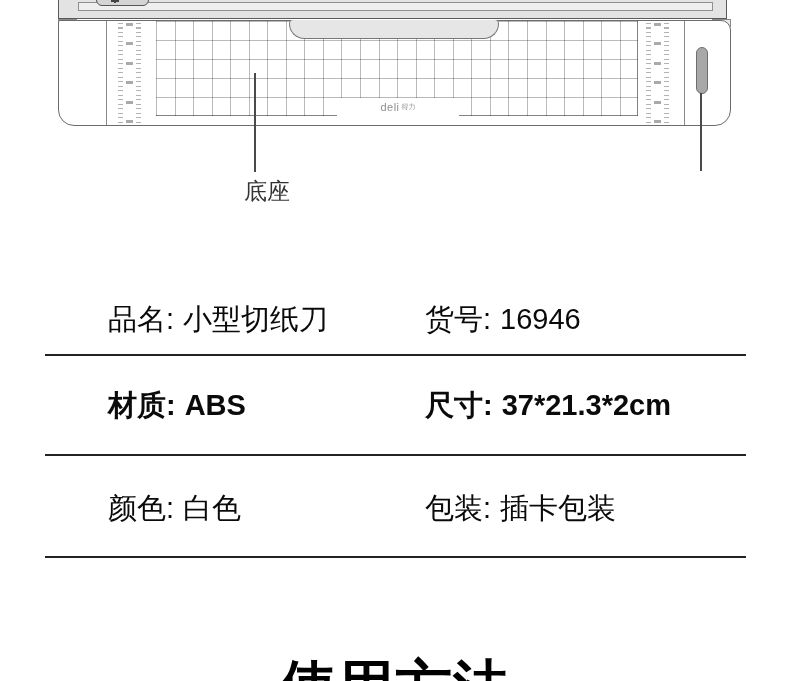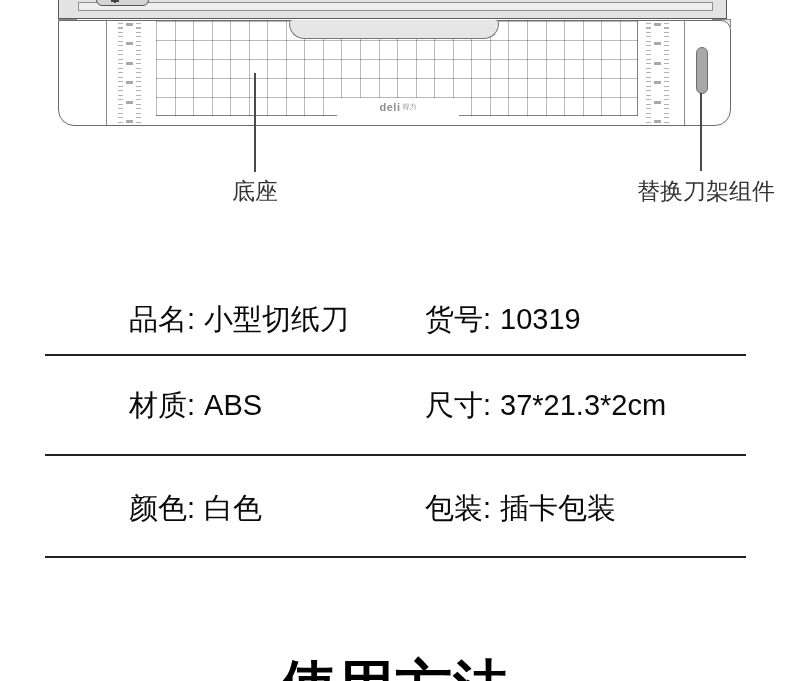--- a/index.html
+++ b/index.html
@@ -53,48 +53,48 @@
       repeating-linear-gradient(to right,rgba(0,0,0,.27) 0 1px,transparent 1px 18.55px),
       repeating-linear-gradient(to bottom,rgba(0,0,0,.27) 0 1px,transparent 1px 19px);
     border-right:1px solid rgba(0,0,0,.3);
     border-bottom:1px solid rgba(0,0,0,.3);
     box-sizing:border-box;
   }
   .logo-patch{
     position:absolute;left:278px;top:77px;width:122px;height:18px;background:#fff;
     display:flex;align-items:center;justify-content:center;z-index:2;
   }
-  .logo-latin{font-size:11px;font-weight:bold;color:#8f8f8f;letter-spacing:.5px;}
+  .logo-latin{font-size:11px;font-weight:normal;color:#8f8f8f;letter-spacing:.5px;}
   .logo-cjk{font-size:7px;color:#8f8f8f;margin-left:2px;}
   .guide-tab{
     position:absolute;left:230px;top:-1px;width:210px;height:19px;
     background:#e6e6e6;border:1px solid #777;border-top:none;
     border-radius:4px 4px 16px 16px;box-sizing:border-box;z-index:2;
   }
   .pill{
     position:absolute;left:637px;top:26px;width:12px;height:47px;
     background:#a8a8a8;border:1px solid #6f6f6f;border-radius:7px;box-sizing:border-box;
   }
   .leader{position:absolute;width:1.5px;background:#4a4a4a;}
   .leader-1{left:254px;top:73px;height:99px;}
   .leader-2{left:700px;top:93px;height:78px;}
   .callout{position:absolute;top:176px;font-size:23px;color:#333;white-space:nowrap;}
-  .callout-1{left:205px;width:100px;text-align:center;}
+  .callout-1{left:217px;width:100px;text-align:center;}
   .callout-2{left:637px;}
   
   .divider{position:absolute;left:45px;width:701px;height:2px;background:#222;}
   .divider-1{top:354px;}
   .divider-2{top:454px;}
   .divider-3{top:556px;}
   .spec-row{position:absolute;left:45px;width:700px;height:32px;font-size:29px;line-height:32px;color:#0a0a0a;}
   .spec-row-1{top:303px;}
-  .spec-row-2{top:389px;}
+  .spec-row-2{top:389px;font-weight:bold;}
   .spec-row-3{top:492px;}
   .cell{position:absolute;white-space:nowrap;}
-  .cell-l{left:84px;}
+  .cell-l{left:63px;}
   .cell-r{left:380px;}
   .cell .lbl{margin-right:9px;}
   
   .section-title{
     position:absolute;left:0;top:649px;width:790px;margin:0;text-align:center;
     font-size:57px;font-weight:800;color:#000;letter-spacing:1px;
   }
 </style>
 </head>
 <body>
@@ -121,29 +121,28 @@
       <span class="logo-latin">deli</span>
       <span class="logo-cjk">得力</span>
     </div>
     <div class="guide-tab"></div>
     <div class="pill"></div>
   </div>
 
   <div class="leader leader-1"></div>
   <div class="leader leader-2"></div>
   <div class="callout callout-1">底座</div>
-  <div class="callout callout-2">替换刀架组件</div>
 
   <div>
     <div class="spec-row spec-row-1">
       <span class="cell cell-l">
         <span class="lbl">品名:</span><span class="val">小型切纸刀</span>
       </span>
       <span class="cell cell-r">
-        <span class="lbl">货号:</span><span class="val">10319</span>
+        <span class="lbl">货号:</span><span class="val">16946</span>
       </span>
     </div>
     <div class="divider divider-1"></div>
 
     <div class="spec-row spec-row-2">
       <span class="cell cell-l">
         <span class="lbl">材质:</span><span class="val">ABS</span>
       </span>
       <span class="cell cell-r">
         <span class="lbl">尺寸:</span><span class="val">37*21.3*2cm</span>

